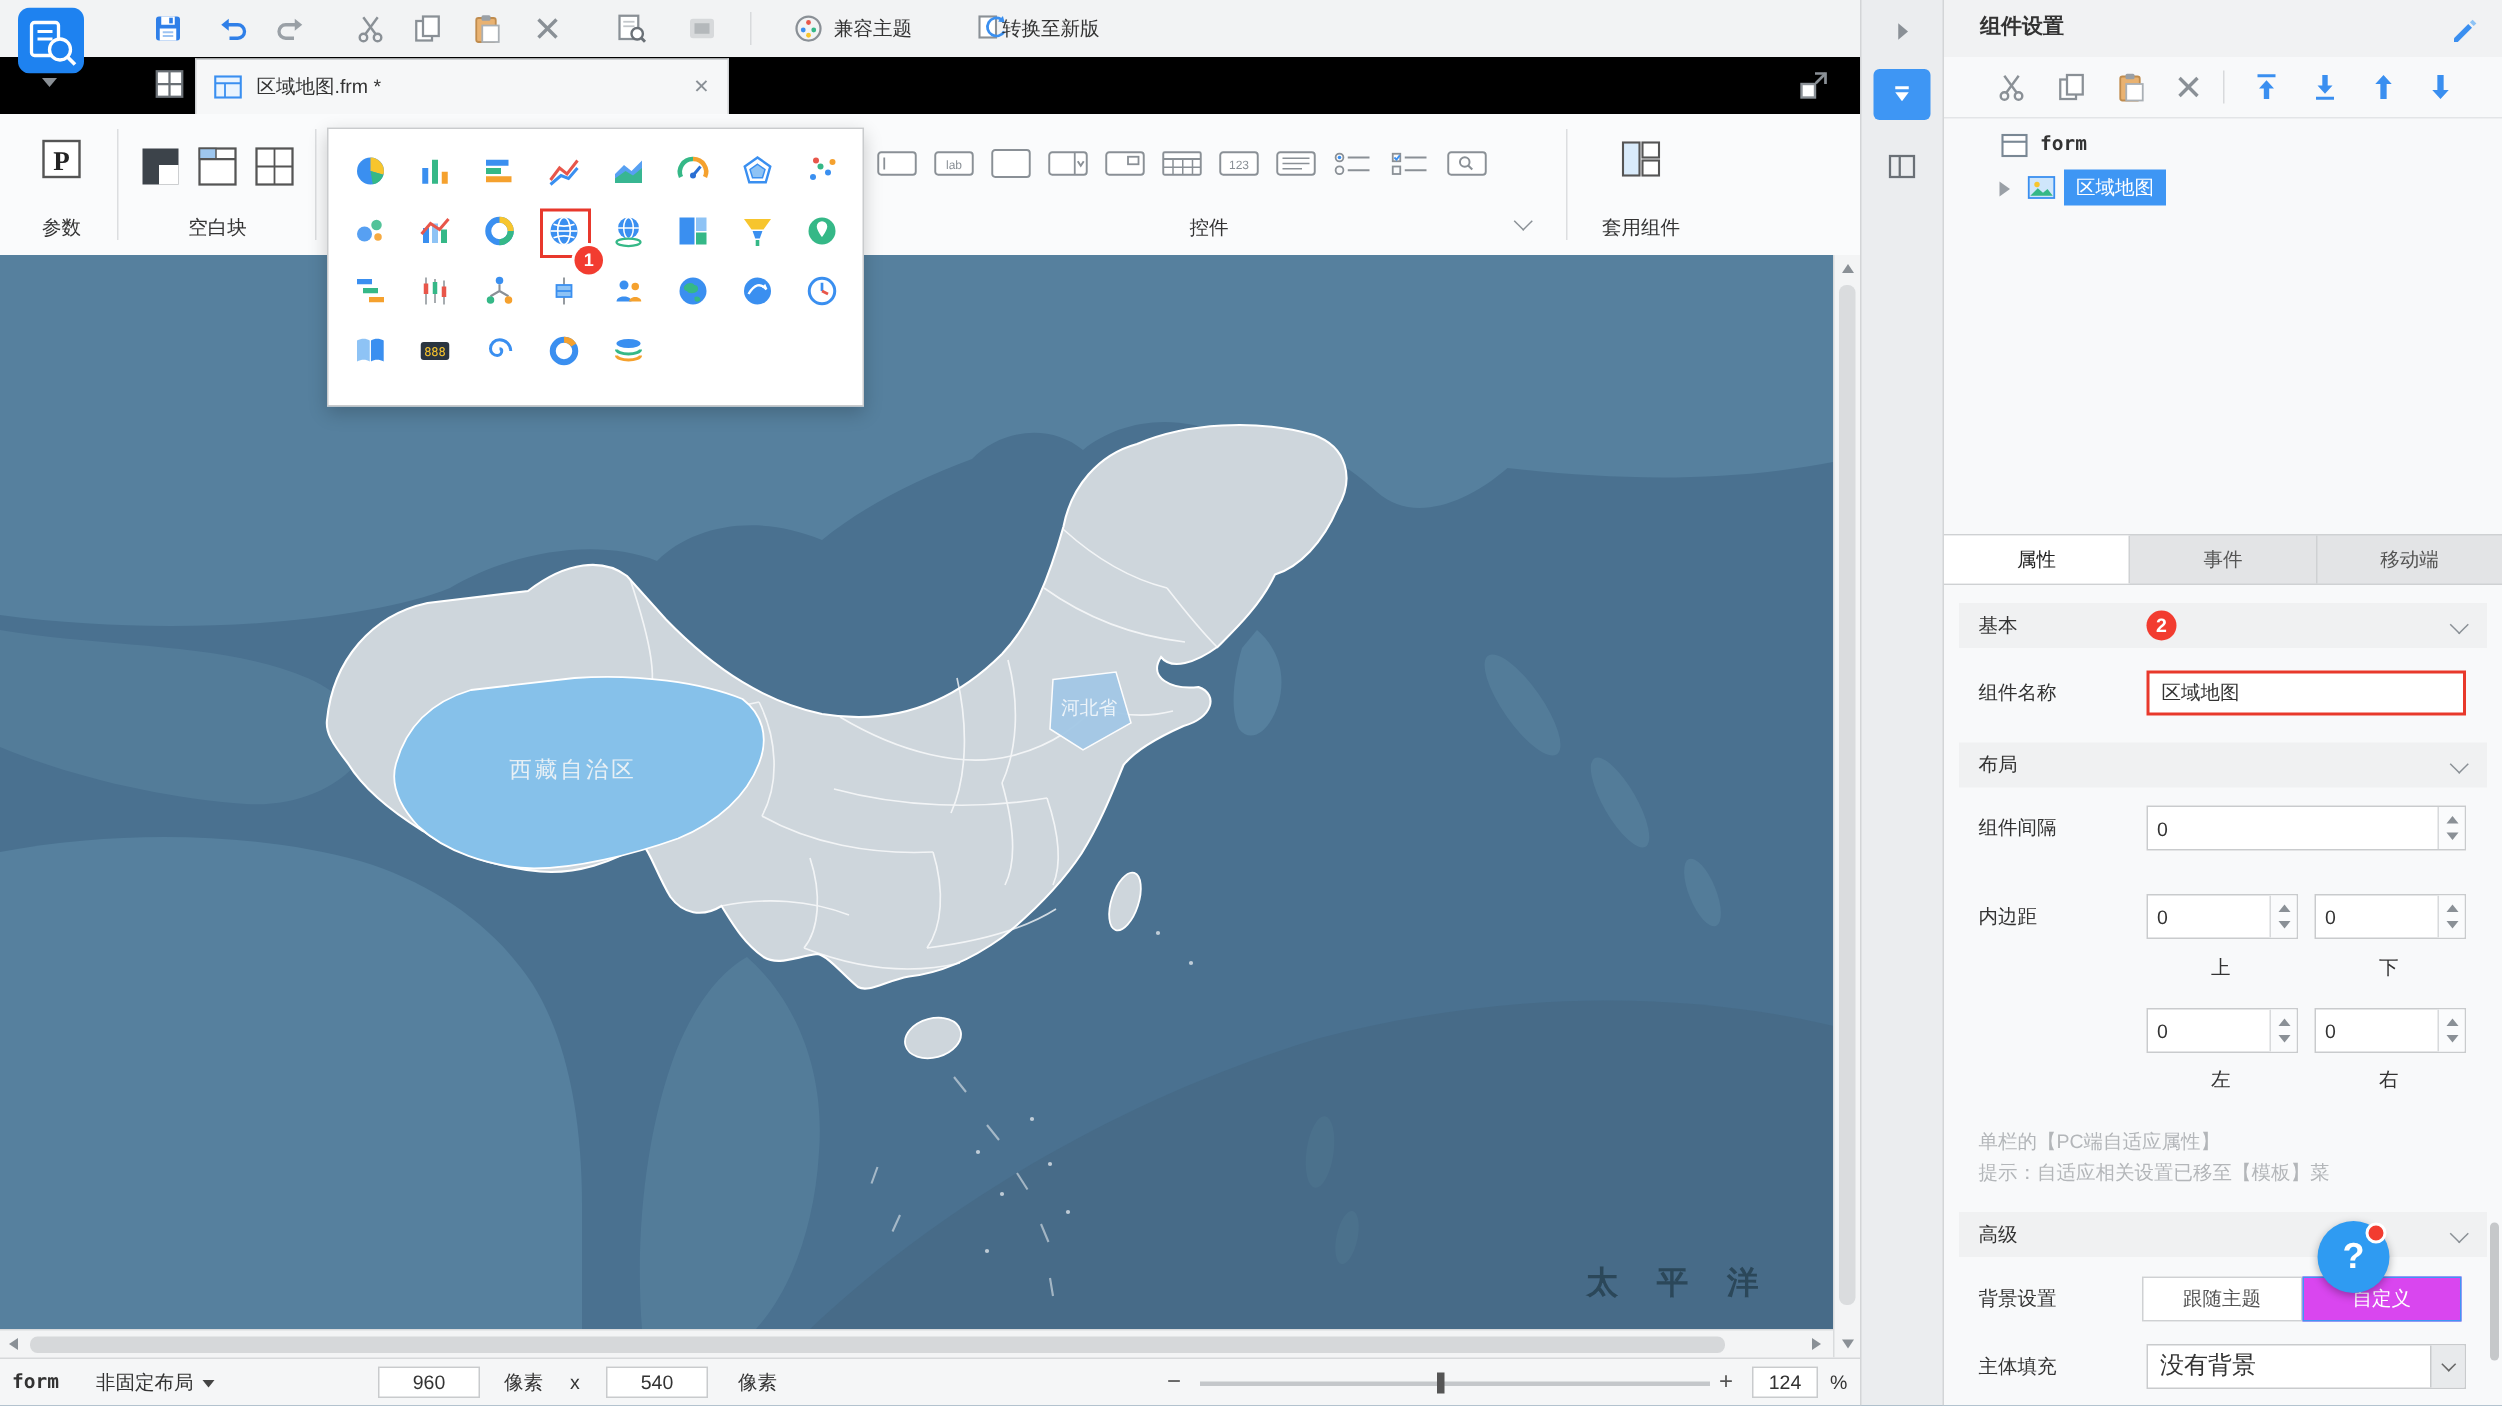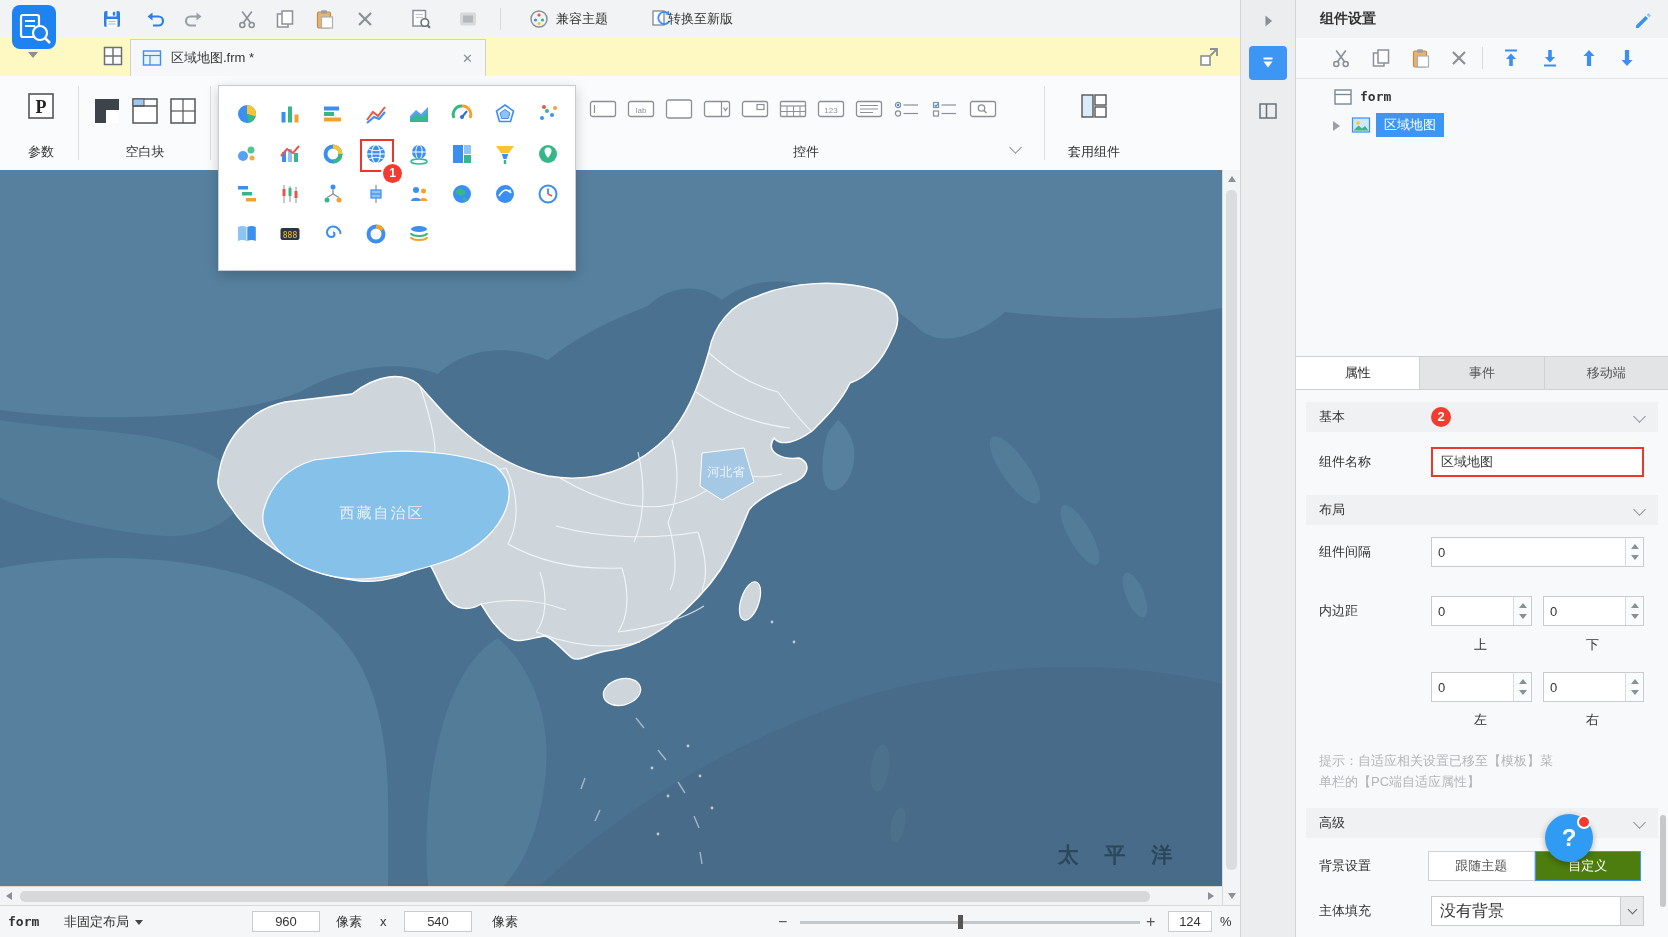--- a/index.html
+++ b/index.html
@@ -9,34 +9,34 @@
 
   
   .toolbar-top{position:absolute;left:0;top:0;width:1240px;height:38px;background:#f2f3f4;border-bottom:3px solid #4d7c0f;}
   .tb-ic{position:absolute;top:8px;width:22px;height:22px;cursor:pointer;}
   .tb-sep{position:absolute;top:8px;width:1px;height:22px;background:#d8dadc;}
   .tb-label{position:absolute;top:0;line-height:38px;font-size:13px;color:#333;cursor:pointer;}
   .logo{position:absolute;left:12px;top:5px;width:44px;height:44px;z-index:30;cursor:pointer;}
   .logo-caret{position:absolute;left:28px;top:52px;z-index:30;width:0;height:0;border-left:5px solid transparent;border-right:5px solid transparent;border-top:6px solid #8a9096;cursor:pointer;}
 
   
-  .tab-row{position:absolute;left:0;top:38px;width:1240px;height:38px;background:#fef9c3;border-bottom:5px solid #4c1d95;padding-left:36px;}
+  .tab-row{position:absolute;left:0;top:38px;width:1240px;height:38px;background:#000000;border-bottom:5px solid #4c1d95;padding-left:36px;}
   .doc-tab{position:absolute;left:130px;top:1px;width:356px;height:37px;background:#f6f7f8;border:1px solid #cfd1d3;border-bottom:none;box-sizing:border-box;display:flex;align-items:center;cursor:pointer;}
   .tab-ic{width:22px;height:22px;margin-left:10px;}
   .tab-title{margin-left:8px;font-size:13px;color:#333;}
   .tab-close{margin-left:auto;margin-right:12px;color:#8a9096;font-size:13px;cursor:pointer;}
 
   
   .ribbon{position:absolute;left:0;top:76px;width:1240px;height:94px;background:#fafbfc;border-bottom:1px solid #d4d6d8;}
   .grp{position:absolute;top:0;height:94px;text-align:center;}
   .grp-icon{display:inline-block;margin-top:16px;cursor:pointer;}
   .grp-icons{margin-top:18px;white-space:nowrap;text-align:left;padding-left:4px;}
   .grp-label{position:absolute;bottom:9px;width:100%;text-align:center;font-size:13px;color:#333;}
   .rib-sep{position:absolute;top:10px;height:74px;width:1px;background:#dcdee0;}
-  .w-ic{display:inline-flex;width:38px;height:30px;align-items:center;justify-content:center;cursor:pointer;}
+  .w-ic{display:inline-flex;width:38px;height:30px;align-items:center;cursor:pointer;}
   .b-ic{display:inline-flex;width:38px;height:34px;align-items:center;justify-content:center;cursor:pointer;}
   .chev{display:inline-block;width:8px;height:8px;border-right:1.6px solid #8a9096;border-bottom:1.6px solid #8a9096;transform:rotate(45deg);}
   .grp-chev{position:absolute;right:12px;bottom:18px;cursor:pointer;}
 
   
   .chart-panel{position:absolute;left:218px;top:85px;width:358px;height:186px;background:#fff;border:1px solid #c9cbcd;box-shadow:0 4px 12px rgba(0,0,0,.2);z-index:60;padding:8px 6px;box-sizing:border-box;}
   .cp-row{display:flex;height:40px;}
   .cp-cell{width:43px;height:40px;display:flex;align-items:center;justify-content:center;position:relative;cursor:pointer;}
   .cp-cell.hl::after{content:"";position:absolute;left:6px;top:5px;width:30px;height:29px;border:2px solid #e8382c;}
   .cp-badge{position:absolute;right:-5px;bottom:-9px;width:19px;height:19px;border-radius:50%;background:#f23c30;color:#fff;font-size:12px;font-weight:bold;line-height:19px;text-align:center;box-shadow:0 0 0 2px #fff;z-index:2;}
@@ -93,21 +93,21 @@
   .spin{position:absolute;height:30px;border:1px solid #c9cbcd;background:#fff;box-sizing:border-box;}
   .spin input{border:0;outline:none;width:calc(100% - 18px);height:100%;padding:0 6px;font-size:13px;font-family:inherit;color:#333;box-sizing:border-box;background:transparent;}
   .sp{position:absolute;right:0;top:0;width:17px;height:100%;border-left:1px solid #d8dadc;display:flex;flex-direction:column;align-items:center;justify-content:space-evenly;background:#fafbfc;cursor:pointer;}
   .sp i{display:block;width:0;height:0;border-left:4px solid transparent;border-right:4px solid transparent;}
   .sp .up{border-bottom:5px solid #8a9096;}
   .sp .dn{border-top:5px solid #8a9096;}
   .dirlab{position:absolute;font-size:13px;color:#333;}
   .hint{position:absolute;left:23px;width:330px;font-size:13px;color:#b3b6b9;line-height:21px;}
   .seg{position:absolute;height:30px;display:flex;}
   .seg .opt{flex:1;text-align:center;line-height:28px;border:1px solid #cfd1d3;background:#fff;color:#555;font-size:13px;box-sizing:border-box;cursor:pointer;}
-  .seg .opt.active{background:#4d7c0f;border-color:#3e96f4;color:#fff;font-family:Liberation Serif, serif;}
+  .seg .opt.active{background:#d946ef;border-color:#3e96f4;color:#fff;font-family:Liberation Serif, serif;}
   .select{position:absolute;height:30px;border:1px solid #c9cbcd;background:#fff;box-sizing:border-box;line-height:28px;padding-left:8px;font-size:16px;color:#333;cursor:pointer;}
   .sel-btn{position:absolute;right:0;top:0;width:22px;height:100%;background:#e8eaec;border-left:1px solid #c9cbcd;display:flex;align-items:center;justify-content:center;}
   .sel-btn .chev{width:6px;height:6px;margin-top:-3px;border-color:#666;}
   .help{position:absolute;width:48px;height:48px;border-radius:50%;background:#2f9bf2;color:#fff;font-size:24px;font-weight:bold;display:flex;align-items:center;justify-content:center;box-shadow:0 2px 6px rgba(0,0,0,.3);z-index:40;cursor:pointer;}
   .help .dot{position:absolute;top:1px;right:2px;width:10px;height:10px;border-radius:50%;background:#f23c30;border:2px solid #fff;}
   .rp-scroll{position:absolute;left:364px;top:815px;width:6px;height:92px;background:#c6c8ca;border-radius:3px;cursor:pointer;}
 </style>
 </head>
 <body>
 
@@ -767,22 +767,22 @@
     <div class="spin" style="left:247px;top:672px;width:101px">
       <input value="0" style=""><span class="sp">
           <i class="up"></i>
           <i class="dn"></i>
         </span>
     </div>
     <span class="dirlab" style="left:178px;top:711px">左</span>
     <span class="dirlab" style="left:290px;top:711px">右</span>
 
     <div class="hint" style="top:750px">
+      <div>单栏的【PC端自适应属性】</div>
       <div>提示：自适应相关设置已移至【模板】菜</div>
-      <div>单栏的【PC端自适应属性】</div>
     </div>
 
     <div class="sec" style="top:808px">
       <span>高级</span>
       <span class="chev"></span>
     </div>
     <div class="rp-row-label" style="top:851px">背景设置</div>
     <div class="seg" style="left:132px;top:851px;width:213px">
       <div class="opt">跟随主题</div>
       <div class="opt active">自定义</div>

